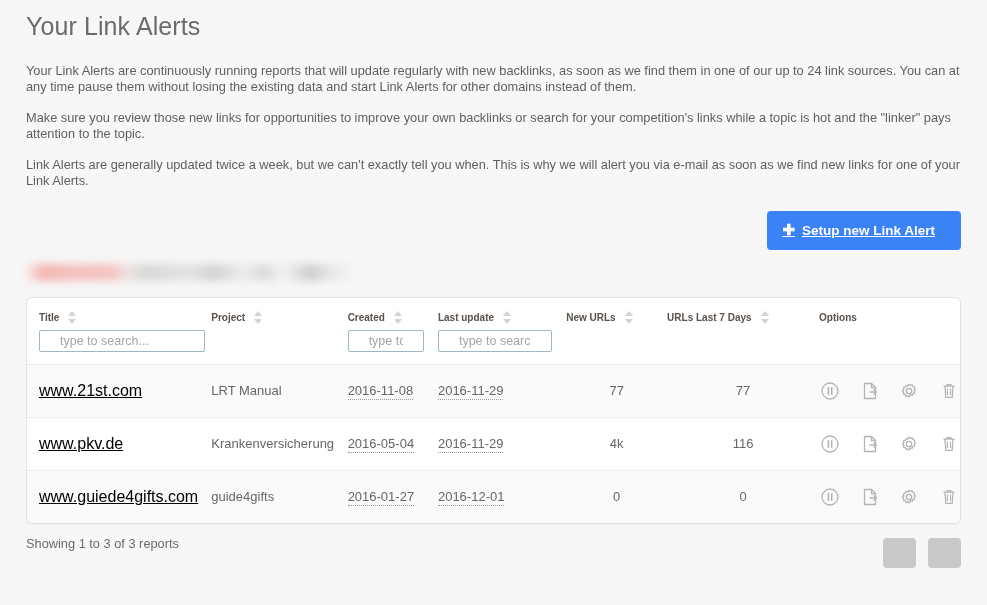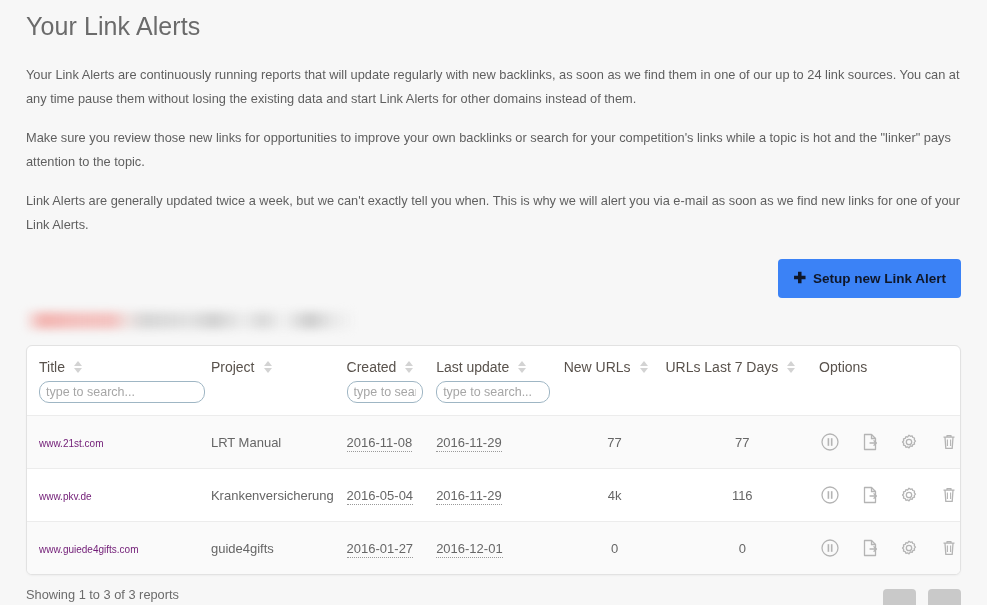--- a/index.html
+++ b/index.html
@@ -15,38 +15,39 @@
   .page-title {
     font-size: 25px;
     font-weight: 400;
     color: #6b6b6b;
     margin: 12px 0 22px 0;
     letter-spacing: 0.1px;
   }
 
   .intro-p {
     font-size: 12.8px;
-    line-height: 24px;
+    line-height: 16px;
     color: #5f5f5f;
     margin: 4px 0 15px 0;
     max-width: 935px;
   }
 
   .btn-row { text-align: right; margin-top: 22px; }
   .btn-primary {
     display: inline-block;
     background: #3b82f6;
-    color: #0f172a;
+    color: #ffffff;
     font-size: 13.5px;
     font-weight: bold;
     border: none;
     border-radius: 4px;
-    padding: 10px 15px 11px 15px;
+    padding: 10px 26px 11px 15px;
     cursor: pointer;
     font-family: "Liberation Sans", sans-serif;
+    text-decoration: underline;
   }
   .btn-primary .plus { font-size: 15px; font-weight: bold; margin-right: 7px; }
 
   .redacted {
     margin-top: 14px;
     width: 330px;
     height: 17px;
     border-radius: 2px;
     background: linear-gradient(90deg,
       rgba(244,195,192,0.20) 0%,
@@ -72,22 +73,22 @@
     border: 1px solid #e2e2e2;
     border-radius: 6px;
     box-shadow: 0 1px 2px rgba(0,0,0,0.04);
     overflow: hidden;
   }
 
   table { width: 100%; border-collapse: collapse; }
 
   thead th {
     text-align: left;
-    font-size: 14px;
-    font-weight: normal;
+    font-size: 10px;
+    font-weight: bold;
     color: #59524c;
     padding: 13px 0 6px 0;
     vertical-align: middle;
     white-space: nowrap;
   }
   th .th-inner { display: flex; align-items: center; }
 
   .sort-arrows {
     display: inline-block;
     margin-left: 9px;
@@ -103,23 +104,23 @@
     border-right: 4.5px solid transparent;
   }
   .sort-arrows .up { border-bottom: 5px solid #d3d3d3; margin-bottom: 2.5px; }
   .sort-arrows .down { border-top: 5px solid #d3d3d3; }
 
   .filter-row td { padding: 0 0 12px 0; vertical-align: top; }
   .search-input {
     font-family: "Liberation Sans", sans-serif;
     font-size: 12.5px;
     color: #6b6b6b;
-    padding: 3px 6px;
+    padding: 3px 20px;
     border: 1px solid #9fb6c4;
-    border-radius: 10px;
+    border-radius: 2px;
     background: #fff;
     outline: none;
     height: 22px;
   }
   .search-input::placeholder { color: #a6a6a6; }
   .inp-title { width: 166px; }
   .inp-created { width: 76px; }
   .inp-updated { width: 114px; }
 
   tbody.body-rows tr { border-top: 1px solid #ececec; }
@@ -127,22 +128,23 @@
   tbody.body-rows tr.even { background: #ffffff; }
   tbody.body-rows td {
     padding: 15px 0 15px 0;
     font-size: 13px;
     color: #666;
     vertical-align: middle;
   }
   td.c-num { text-align: center; }
 
   .row-link {
-    color: #701a75;
-    font-size: 10px;
+    color: #000000;
+    text-decoration: underline;
+    font-size: 16px;
     cursor: pointer;
   }
   .dotted {
     border-bottom: 1px dotted #9a9a9a;
     padding-bottom: 1px;
     cursor: help;
   }
 
   
   .col-title   { width: 185px; padding-left: 12px !important; }

